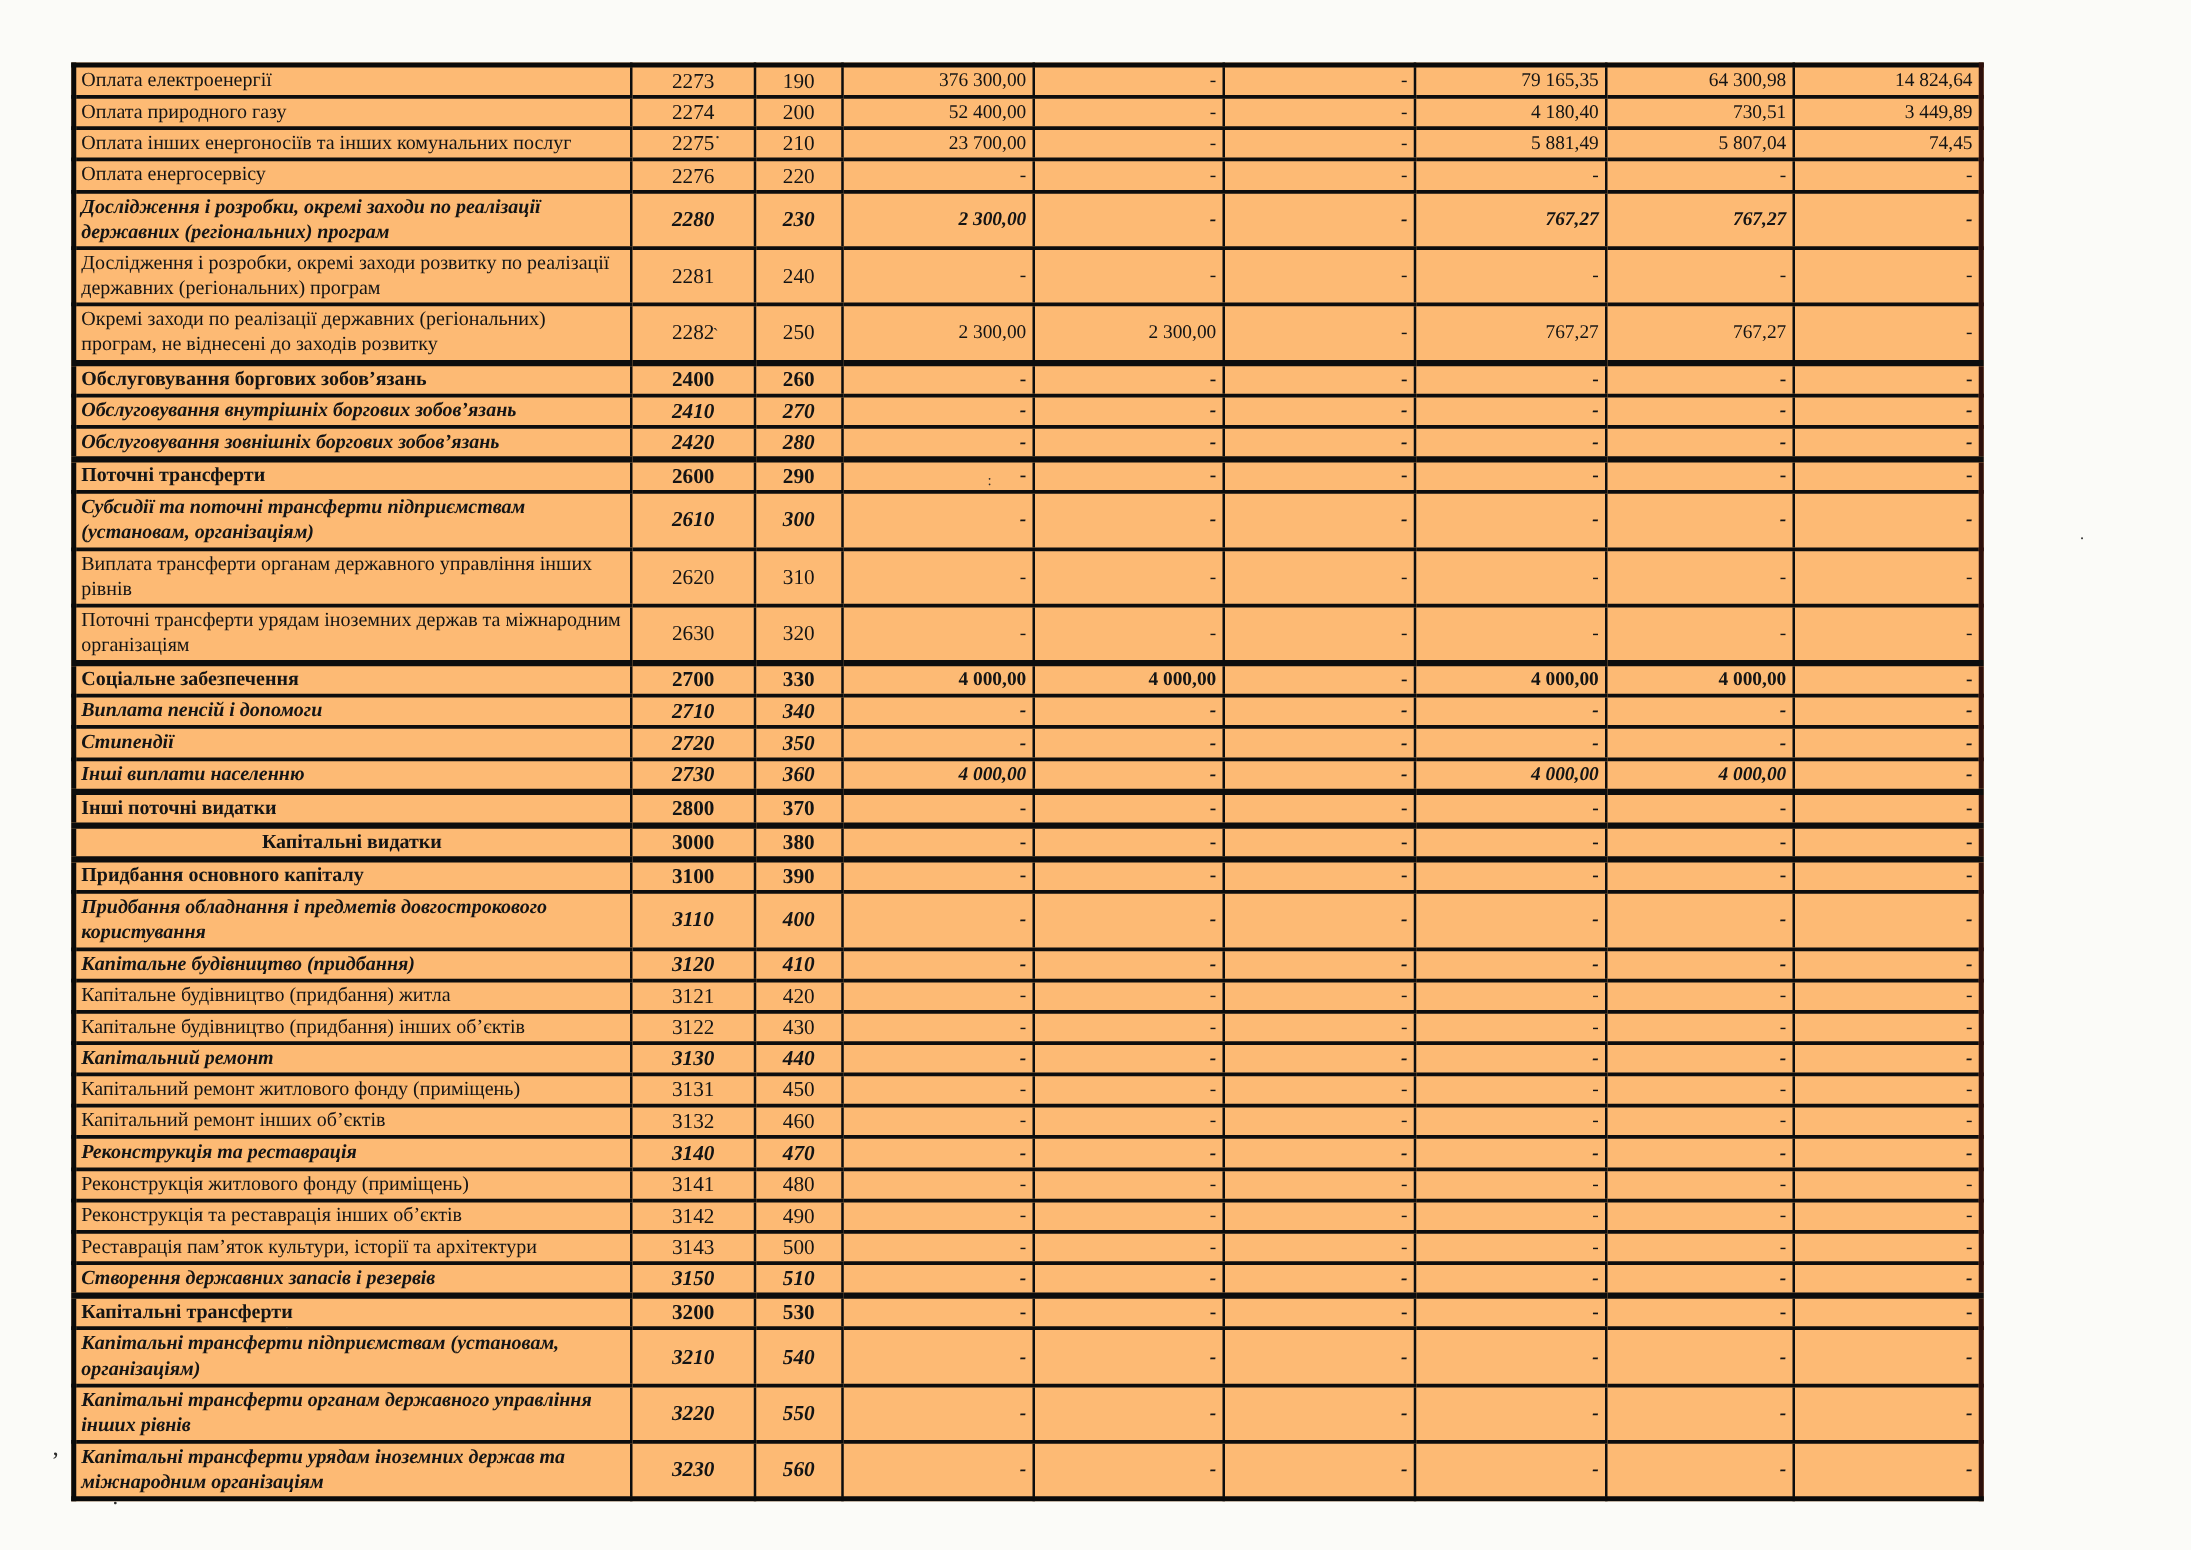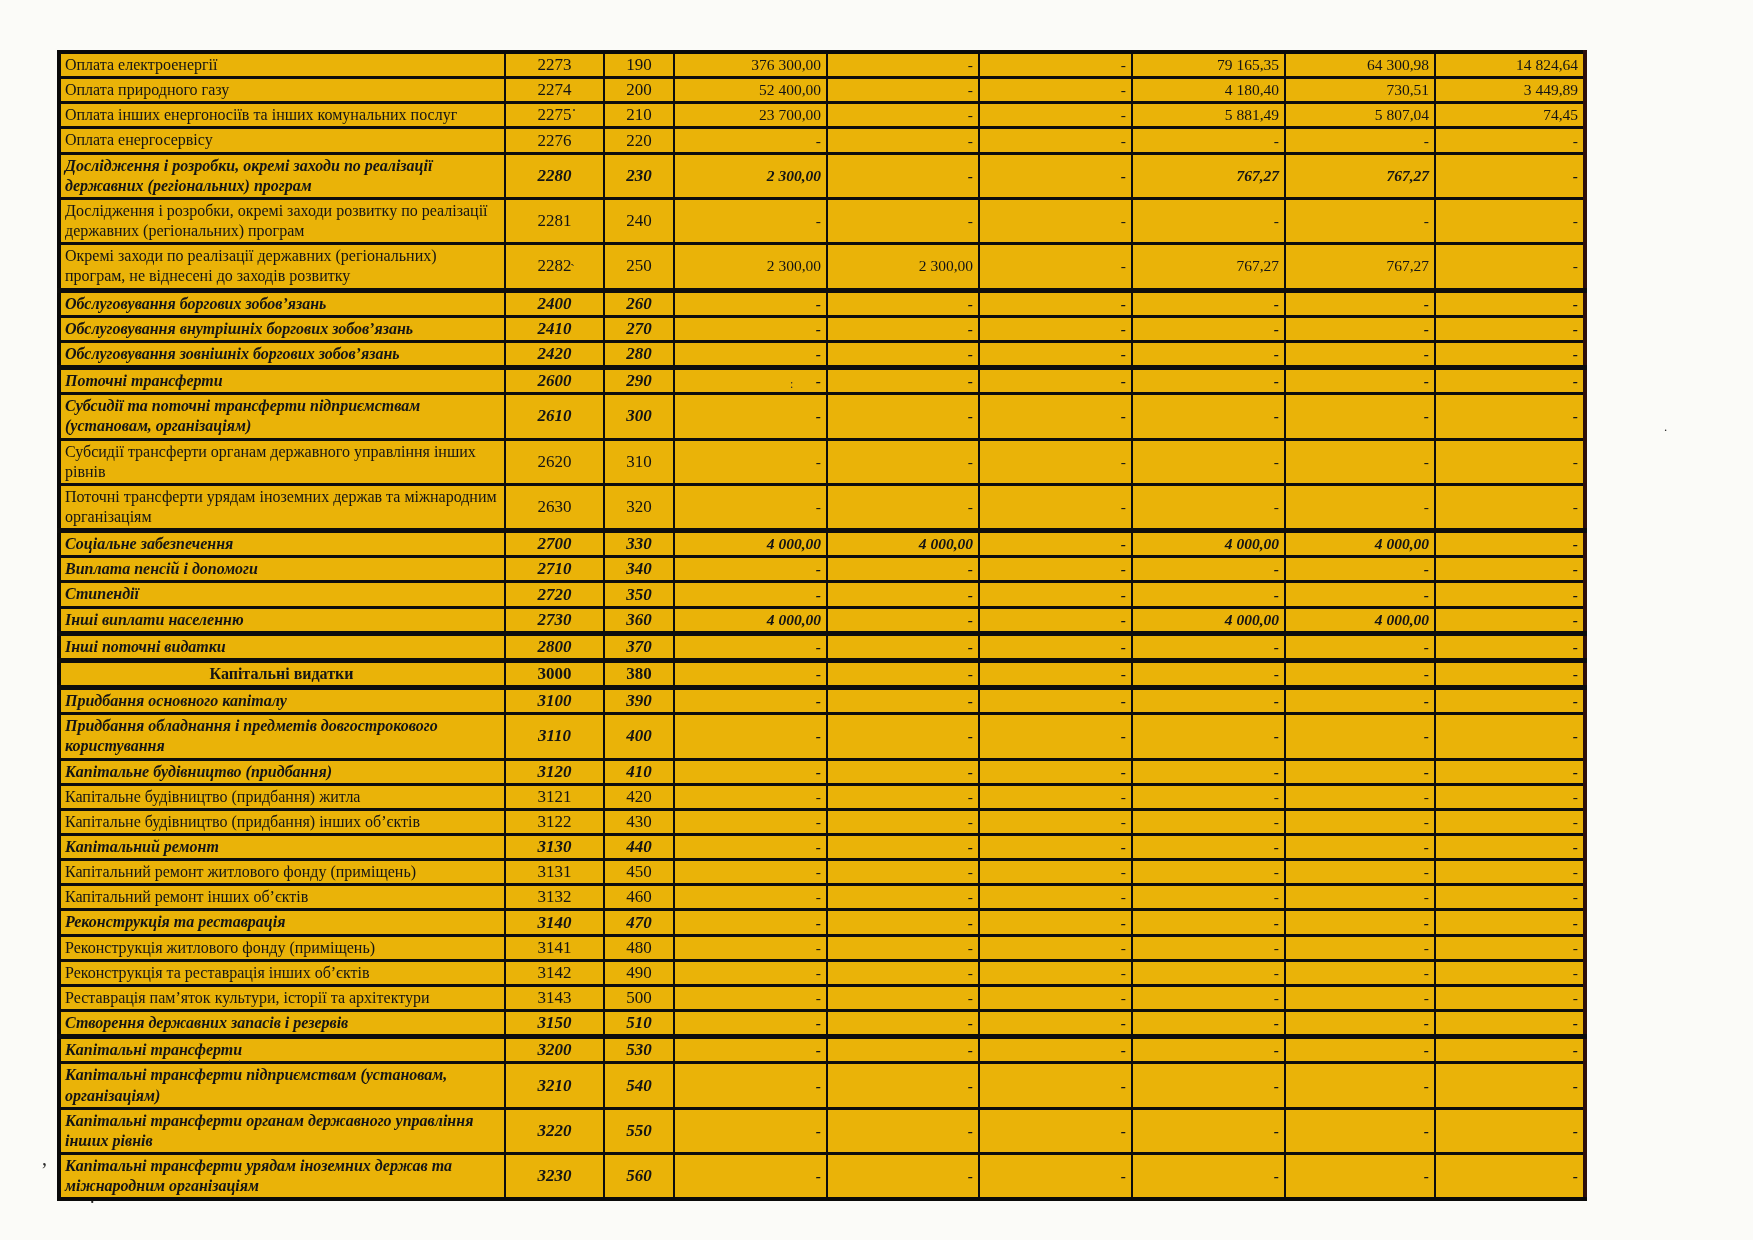--- a/index.html
+++ b/index.html
@@ -11,21 +11,21 @@
     position:relative;
     overflow:hidden;
   }
   table[data-name="budget-table"]{
     position:absolute;left:57px;top:50px;
     width:1526px;
     border-collapse:collapse;
     table-layout:fixed;
     border:4px solid #0a0a0a;
     border-right-color:#2e100c;
-    background:#eab308;
+    background:#fdba74;
   }
   td{
     border:3px solid #0d0d0d;
     border-left-width:2px;
     border-right-width:2px;
     overflow:hidden;
     vertical-align:middle;
   }
   
   td:nth-child(2){border-left-color:#261027;}
@@ -51,21 +51,21 @@
     padding:0 2px;
   }
   td.val{
     text-align:right;
     padding:0 5px 0 2px;
     font-size:15.5px;
     white-space:nowrap;
   }
   tr.r-regular{font-style:normal;font-weight:400;}
   tr.r-italic{font-style:italic;font-weight:700;}
-  tr.r-bold-italic{font-style:italic;font-weight:700;}
+  tr.r-bold-italic{font-weight:700;}
   tr.r-bold-center{font-style:normal;font-weight:700;}
   tr.r-bold-center td.name{text-align:center;margin-top:10px;}
   .artifact{
     position:absolute;
     color:#2b2b2b;
     font-family:"Liberation Serif", serif;
     line-height:1;
   }
 </style>
 </head>
@@ -210,21 +210,21 @@
         <td class="code" data-name="kekv-code-cell">2610</td>
         <td class="num" data-name="line-number-cell">300</td>
         <td class="val" data-name="value-cell">-</td>
         <td class="val" data-name="value-cell">-</td>
         <td class="val" data-name="value-cell">-</td>
         <td class="val" data-name="value-cell">-</td>
         <td class="val" data-name="value-cell">-</td>
         <td class="val" data-name="value-cell">-</td>
       </tr>
       <tr data-name="table-row" class="r-regular double">
-        <td class="name" data-name="expense-name-cell">Субсидії трансферти органам державного управління інших рівнів</td>
+        <td class="name" data-name="expense-name-cell">Виплата трансферти органам державного управління інших рівнів</td>
         <td class="code" data-name="kekv-code-cell">2620</td>
         <td class="num" data-name="line-number-cell">310</td>
         <td class="val" data-name="value-cell">-</td>
         <td class="val" data-name="value-cell">-</td>
         <td class="val" data-name="value-cell">-</td>
         <td class="val" data-name="value-cell">-</td>
         <td class="val" data-name="value-cell">-</td>
         <td class="val" data-name="value-cell">-</td>
       </tr>
       <tr data-name="table-row" class="r-regular double">

